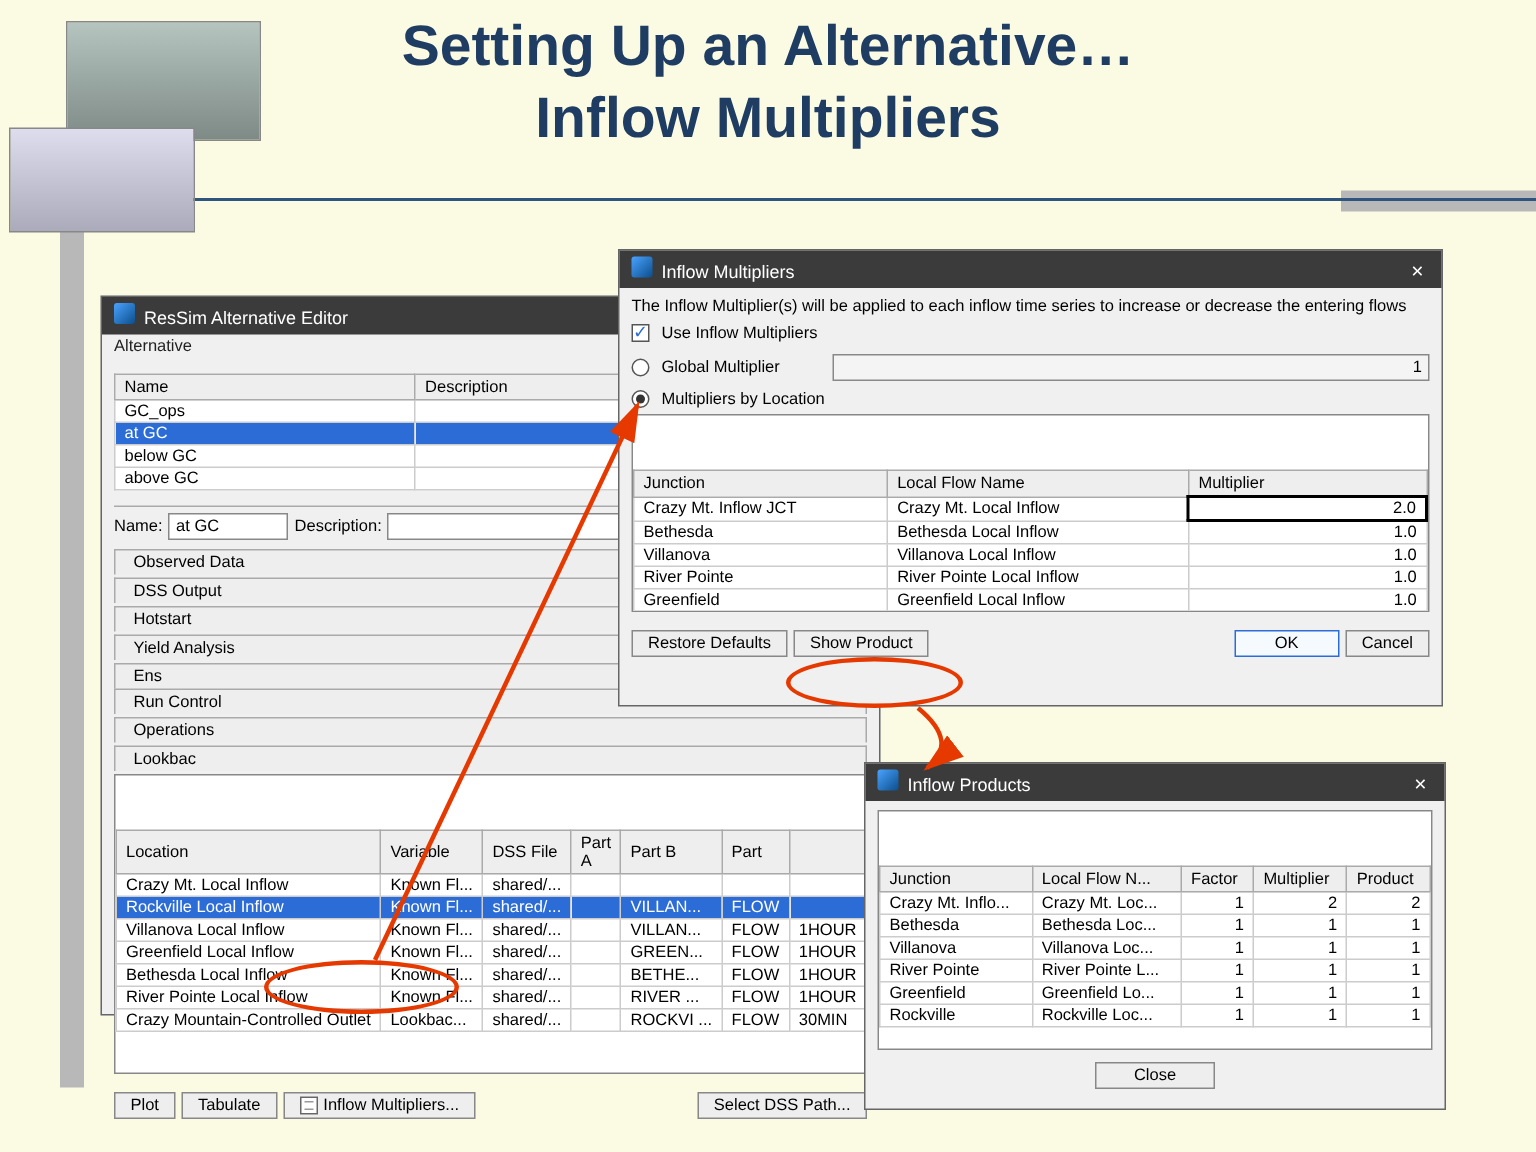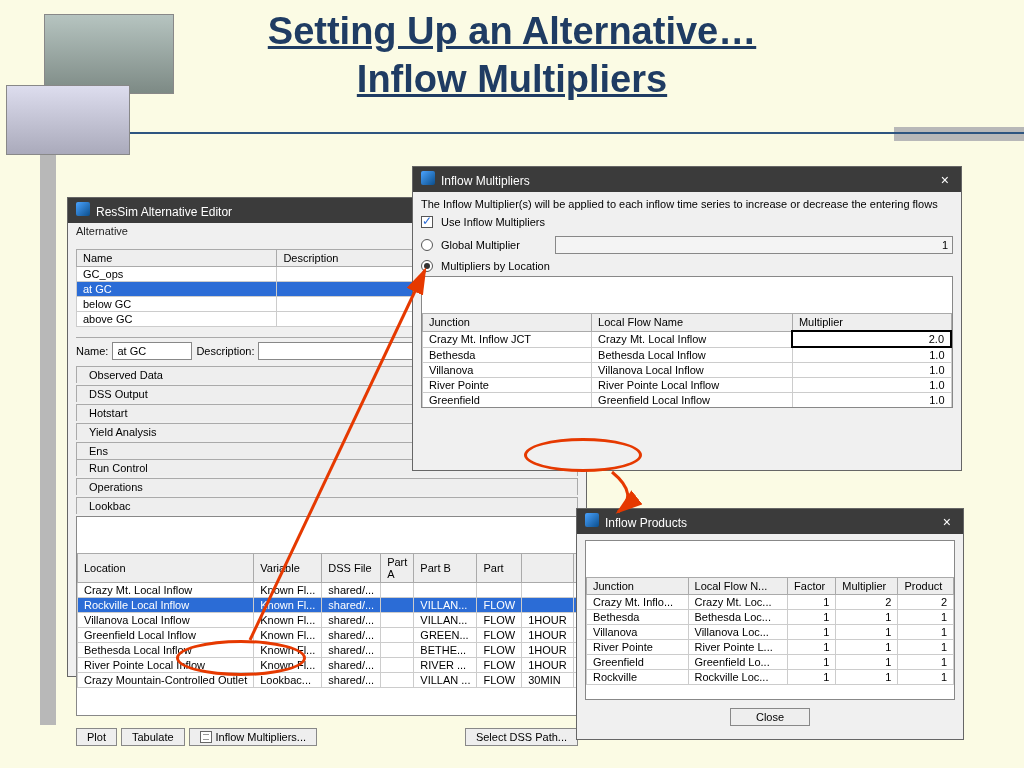--- a/index.html
+++ b/index.html
@@ -1,18 +1,18 @@
 <!DOCTYPE html>
 <html><head>
 <meta charset="utf-8">
 <style>
   * { box-sizing: border-box; font-family: Tahoma, Arial, sans-serif; }
   body { margin: 0; width: 1024px; height: 768px; background: #fbfbe4; position: relative; overflow: hidden; }
 
-  .slide-title { position: absolute; top: 8px; left: 0; right: 0; text-align: center; font-family: "Book Antiqua", Palatino, serif; font-size: 38px; font-weight: bold; color: #1f3c63; line-height: 1.25; text-decoration: underline; }
+  .slide-title { position: absolute; top: 8px; left: 0; right: 0; text-align: center; font-family: "Book Antiqua", Palatino, serif; font-size: 38px; font-weight: bold; color: #1f3c63; line-height: 1.25; }
   .hr-accent { position: absolute; top: 132px; left: 40px; right: 0; height: 2px; background: #2e5580; }
   .hr-gray { position: absolute; top: 127px; right: 0; width: 130px; height: 14px; background: #b8b8b8; }
   .vert-bar { position: absolute; top: 145px; left: 40px; width: 16px; height: 580px; background: #b8b8b8; }
 
   .thumb { position: absolute; background: #ccc; border: 1px solid #888; }
 
   .win { position: absolute; background: #f0f0f0; border: 1px solid #666; font-size: 11px; }
   .titlebar { background: #3b3b3b; color: #fff; padding: 4px 8px; display: flex; align-items: center; justify-content: space-between; font-size: 12px; }
   .titlebar .ico { width: 14px; height: 14px; background: linear-gradient(135deg,#4aa3ff,#0b4e8c); margin-right: 6px; display:inline-block; border-radius:2px;}
   .titlebar .close { color: #fff; cursor: pointer; font-size: 14px; padding: 0 4px; }
@@ -200,21 +200,21 @@
               <td class="clip">RIVER ...</td>
               <td class="clip">FLOW</td>
               <td>1HOUR</td>
               <td>1997FL...</td>
             </tr>
             <tr>
               <td class="clip">Crazy Mountain-Controlled Outlet</td>
               <td class="clip">Lookbac...</td>
               <td class="clip">shared/...</td>
               <td class="clip"></td>
-              <td class="clip">VILLAN ...</td>
+              <td class="clip">ROCKVI ...</td>
               <td class="clip">FLOW</td>
               <td>30MIN</td>
               <td>OBS</td>
             </tr>
           </tbody>
       </table>
     </div>
 
     <div class="row" style="margin-top:10px;justify-content:space-between">
       <div class="row">
@@ -285,20 +285,30 @@
               <td>Greenfield Local Inflow</td>
               <td class="r">1.0</td>
             </tr>
             <tr>
               <td>Rockville</td>
               <td>Rockville Local Inflow</td>
               <td class="r">1.0</td>
             </tr>
           </tbody>
       </table>
+    </div>
+    <div class="row" style="margin-top:10px;justify-content:space-between">
+      <div class="row">
+        <span class="btn">Restore Defaults</span>
+        <span class="btn">Show Product</span>
+      </div>
+      <div class="row">
+        <span class="btn primary" style="width:70px;text-align:center">OK</span>
+        <span class="btn">Cancel</span>
+      </div>
     </div>
   </div>
 </div>
 
 <div class="win" style="top:508px;left:576px;width:388px;height:232px;">
   <div class="titlebar">
     <span><span class="ico"></span><span>Inflow Products</span></span>
     <span class="close">×</span>
   </div>
   <div class="panel">

